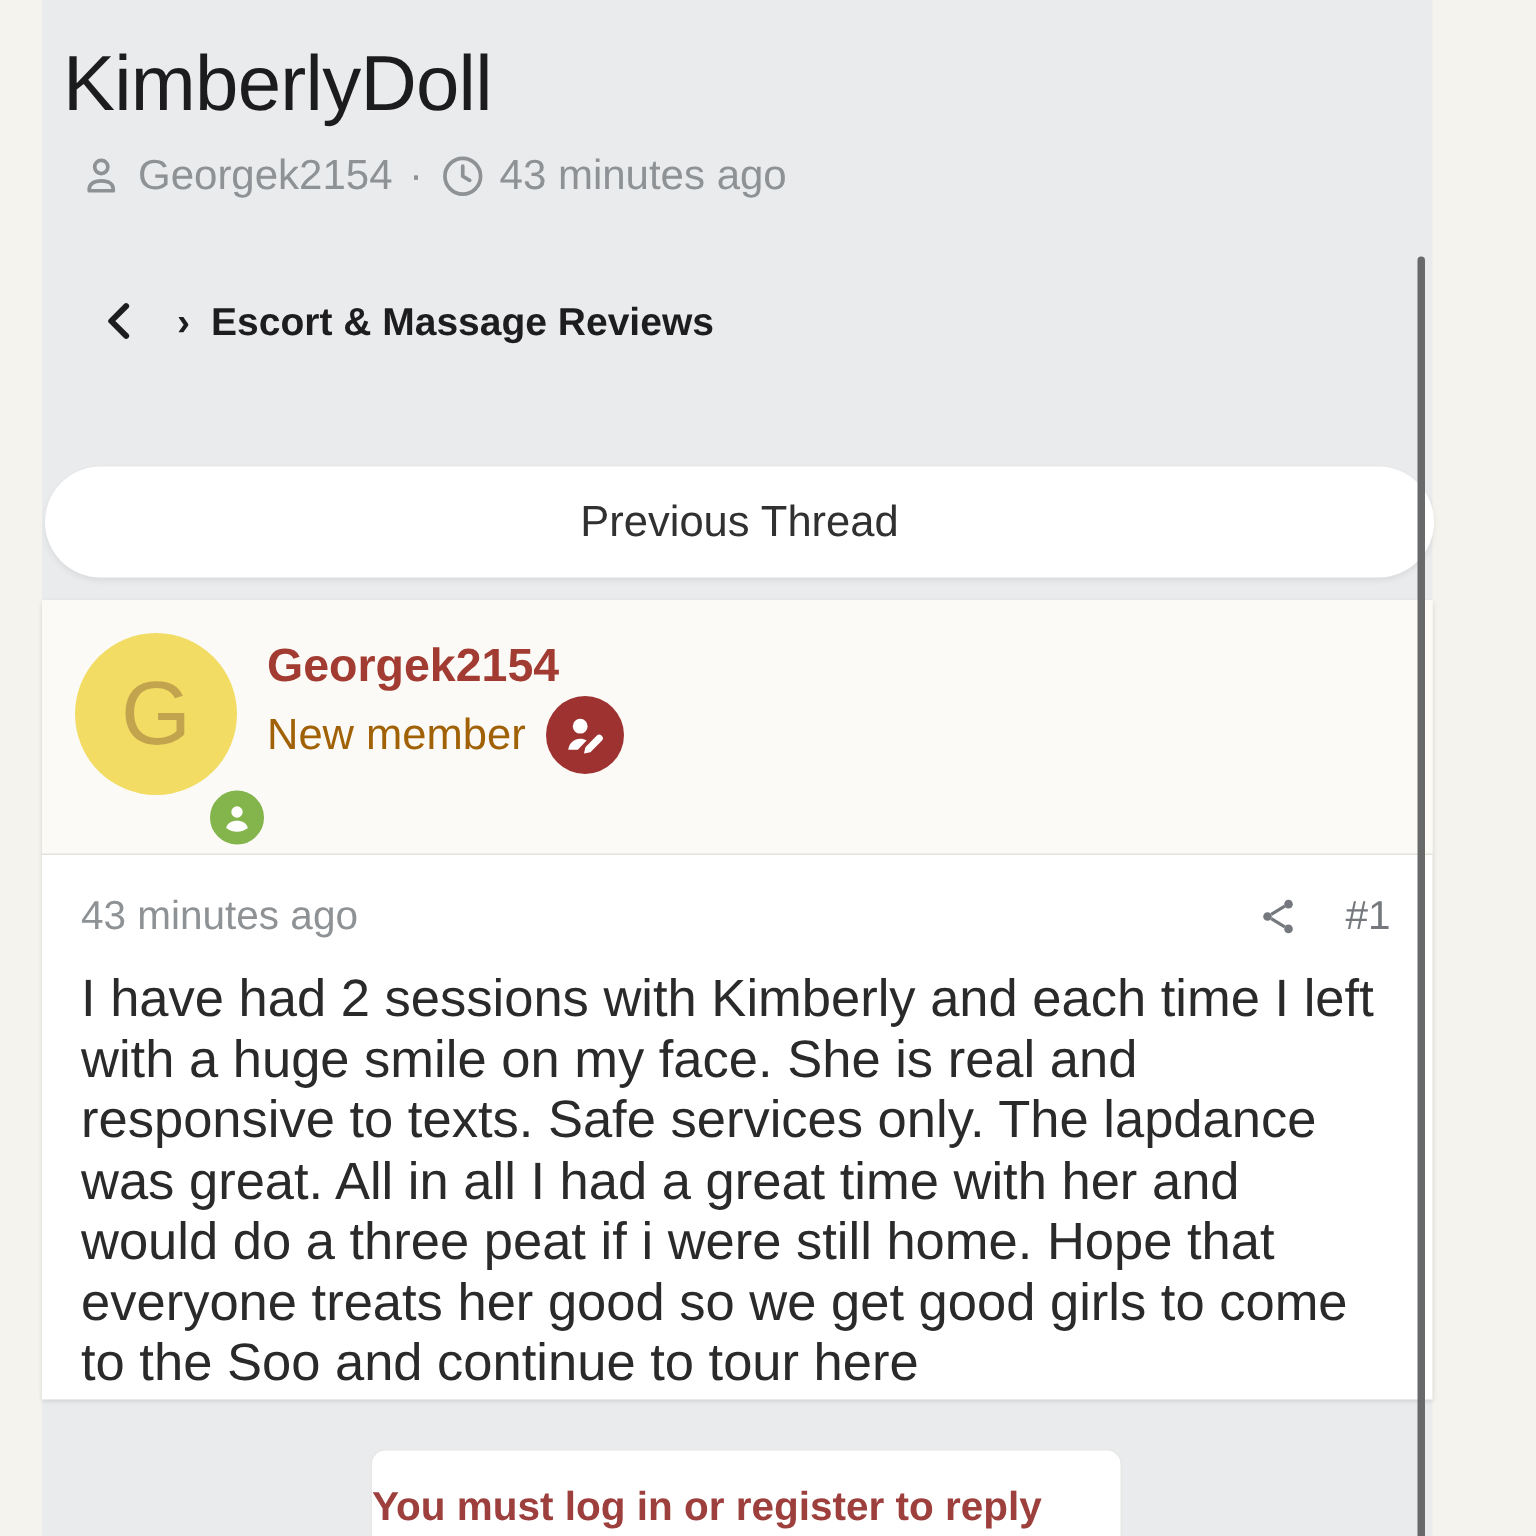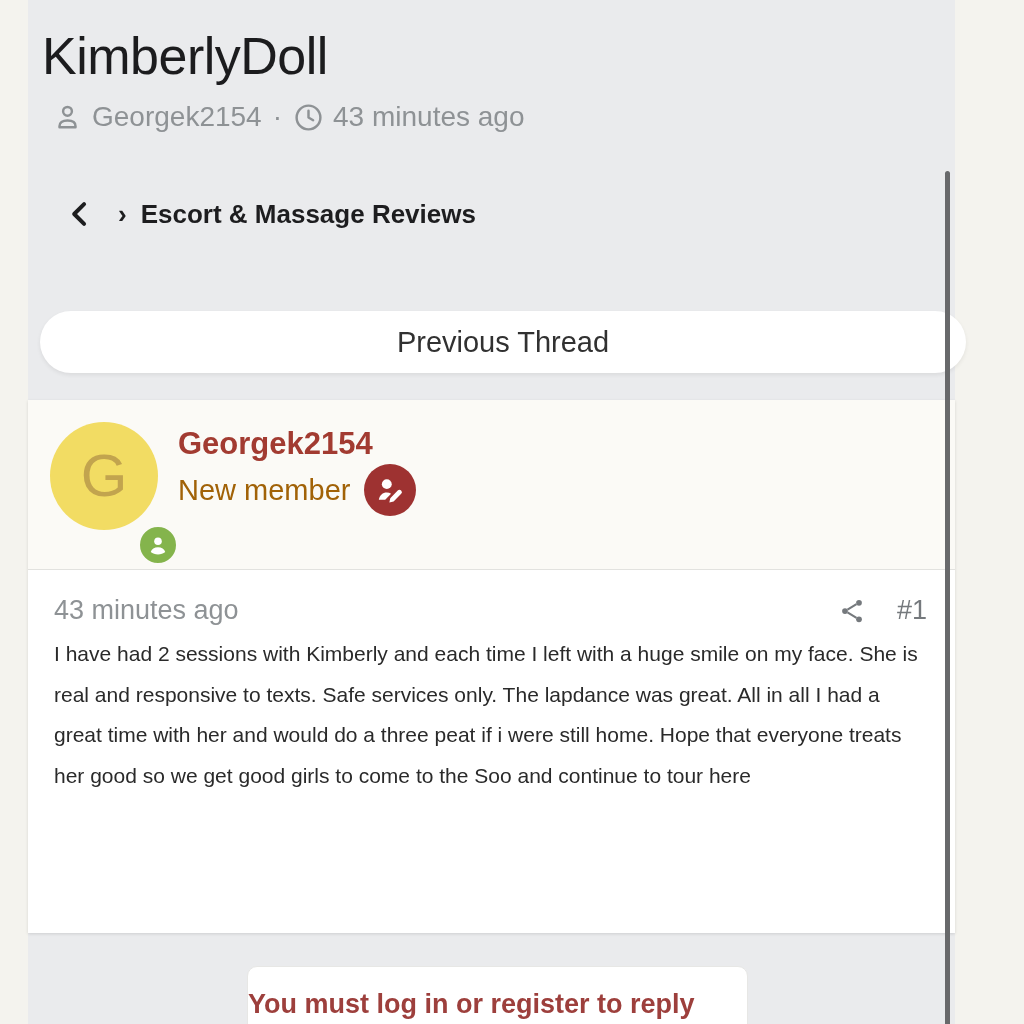--- a/index.html
+++ b/index.html
@@ -22,21 +22,21 @@
   .thread-meta svg { display:block; }
   .meta-sep { margin:0 2px; }
 
   
   .breadcrumb { position:absolute; left:38px; top:198px; display:flex; align-items:center;
                 gap:14px; font-size:26px; font-weight:700; color:#1d1d1f; cursor:pointer; }
   .breadcrumb svg { display:block; margin-right:10px; }
   .crumb-sep { font-weight:700; }
 
   
-  .prev-thread { position:absolute; left:12px; top:311px; width:926px; height:62px;
+  .prev-thread { position:absolute; left:2px; top:311px; width:926px; height:74px;
                  background:#ffffff; border:none; border-radius:37px;
                  box-shadow:0 2px 4px rgba(0,0,0,0.07);
                  font-family:inherit; font-size:29px; color:#313131; cursor:pointer;
                  display:flex; align-items:center; justify-content:center; }
 
   
   .post-card { position:absolute; left:0; top:400px; width:927px; height:533px;
                background:#ffffff; box-shadow:0 1px 3px rgba(0,0,0,0.12); }
   .post-header { position:absolute; left:0; top:0; width:100%; height:170px;
                  background:#fbfaf6; border-bottom:1px solid #e2e2df; }
@@ -53,21 +53,21 @@
   .role-label { font-size:29px; color:#a16207; }
   .role-badge { width:52px; height:52px; border-radius:50%; background:#9e3231;
                 display:flex; align-items:center; justify-content:center; }
 
   .post-body { position:absolute; left:0; top:171px; width:100%; bottom:0; padding:24px 28px 0 26px; }
   .post-meta-row { display:flex; align-items:center; justify-content:space-between; }
   .post-time { font-size:27px; color:#8e9295; text-decoration:none; cursor:pointer; }
   .meta-right { display:flex; align-items:center; gap:30px; }
   .share-btn { cursor:pointer; display:flex; }
   .post-number { font-size:27px; color:#75797d; text-decoration:none; cursor:pointer; }
-  .post-text { margin-top:8px; font-size:21px; line-height:40.5px; color:#2a2a2a; width:873px; }
+  .post-text { margin-top:20px; font-size:35px; line-height:40.5px; color:#2a2a2a; width:873px; }
 
   
   .reply-notice { position:absolute; left:219px; top:966px; width:501px; height:80px;
                   background:#ffffff; border:1px solid #e7e7e5; border-radius:10px;
                   display:flex; justify-content:center; padding-top:22px; cursor:pointer; }
   .reply-notice span { font-size:27px; font-weight:700; color:#9d3f3c; }
 
   
   .scrollbar { position:absolute; left:917px; top:171px; width:5px; height:853px;
                background:#68696b; border-radius:3px 3px 0 0; cursor:grab; }

